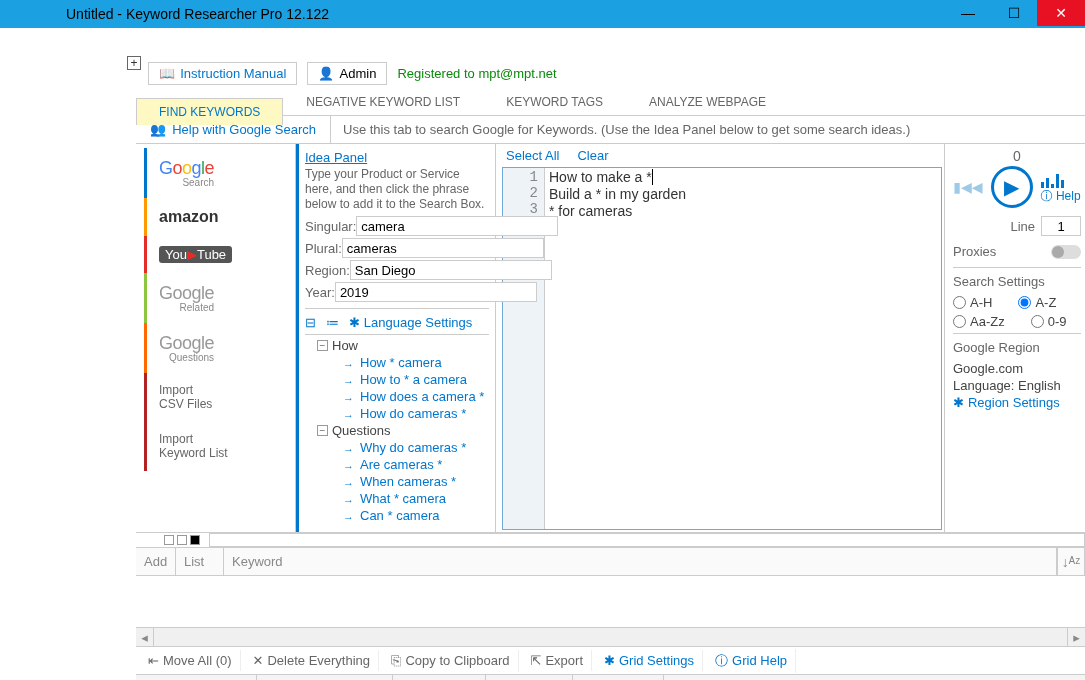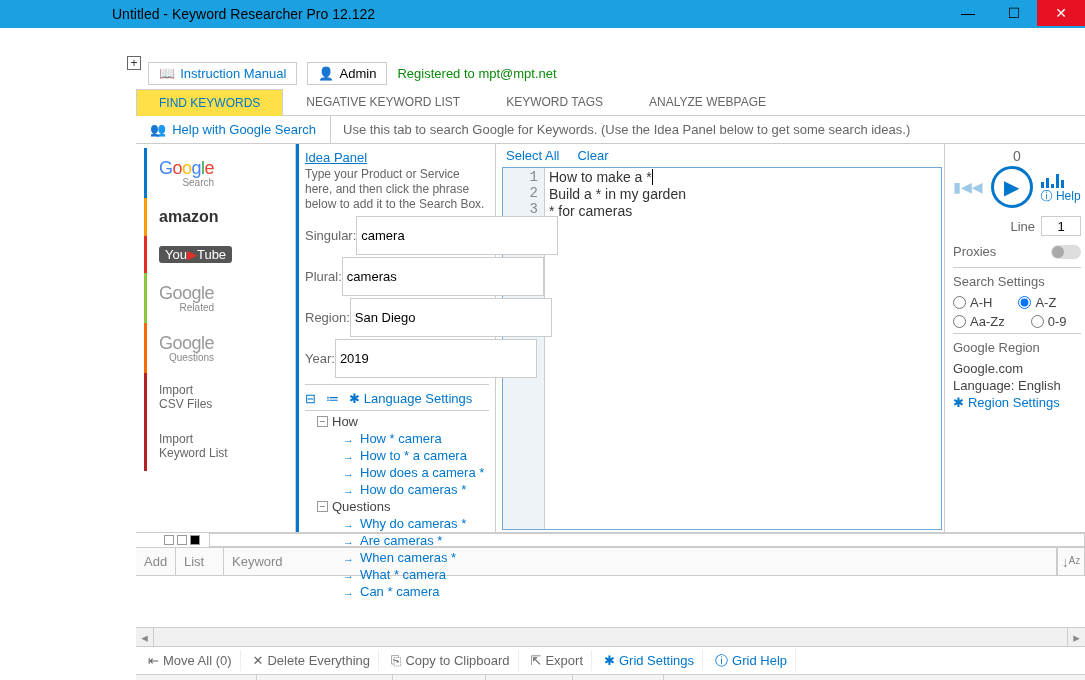--- a/index.html
+++ b/index.html
@@ -1,34 +1,34 @@
 <!DOCTYPE html>
 <html><head>
 <meta charset="utf-8">
 <style>
 * { box-sizing: border-box; margin: 0; padding: 0; font-family: "Segoe UI", Arial, sans-serif; }
 body { background: #fff; font-size: 13px; color: #333; overflow: hidden; width: 1085px; height: 680px; position: relative; }
 
 
-.titlebar { background: #1ba1e2; height: 28px; display: flex; align-items: center; padding-left: 112px; position: relative; }
+.titlebar { background: #1ba1e2; height: 28px; display: flex; align-items: center; padding-left: 66px; position: relative; }
 .titlebar-text { color: #000; font-size: 14px; }
 .titlebar-ctrls { position: absolute; right: 0; top: 0; display: flex; }
 .tctrl { width: 46px; height: 26px; display: flex; align-items: center; justify-content: center; color: #000; font-size: 14px; }
 .tctrl.close { background: #e81123; color: #fff; width: 48px; }
 
 
 .topbar { height: 34px; display: flex; align-items: center; padding: 4px 0 0 148px; gap: 10px; margin-top: 26px; }
 .btn { background: #fff; border: 1px solid #ccc; padding: 3px 10px; font-size: 13px; display: inline-flex; align-items: center; gap: 5px; cursor: pointer; }
 .book-ico { color: #5a8fd6; }
 .registered { color: #0a8a0a; font-size: 13px; }
 
 
 .tabstrip { display: flex; border-bottom: 1px solid #ccc; margin-left: 136px; height: 28px; align-items: flex-end; }
 .tab { padding: 6px 22px; font-size: 12px; color: #666; cursor: pointer; border: 1px solid transparent; border-bottom: none; }
-.tab.active { color: #0076cc; border-color: #ccc; background: #fde047; position: relative; top: 1px; }
+.tab.active { color: #0076cc; border-color: #ccc; background: #fef9c3; position: relative; top: 10px; }
 
 
 .helprow { display: flex; align-items: center; height: 28px; margin-left: 136px; border-bottom: 1px solid #ccc; }
 .helprow .hlink { color: #0076cc; padding: 0 14px; display: flex; align-items: center; gap: 6px; border-right: 1px solid #ccc; height: 100%; }
 .helprow .hdesc { color: #666; padding-left: 12px; font-size: 13px; }
 
 
 .main { display: flex; margin-left: 136px; height: 388px; padding-left: 8px; }
 .col { border-right: 1px solid #ccc; }
 
@@ -42,21 +42,21 @@
 .src.gq { border-left-color: #ff6a00; }
 .src.im { border-left-color: #b22222; }
 .src-label { font-size: 12px; color: #666; line-height: 1.2; }
 
 
 .ideapanel { width: 200px; padding: 6px 6px 0 6px; position: relative; border-left: 3px solid #0076cc; }
 .ip-title { color: #0076cc; font-size: 13px; margin-bottom: 2px; text-decoration: underline; }
 .ip-desc { color: #666; font-size: 12px; line-height: 1.25; margin-bottom: 4px; }
 .ip-row { display: flex; align-items: center; margin-bottom: 2px; }
 .ip-lab { width: 56px; color: #666; font-size: 13px; }
-.ip-inp { flex: 1; border: 1px solid #ccc; padding: 2px 20px 2px 4px; font-size: 13px; height: 39px; }
+.ip-inp { flex: 1; border: 1px solid #ccc; padding: 2px 20px 2px 4px; font-size: 13px; height: 20px; }
 .ip-tools { display: flex; gap: 10px; align-items: center; margin: 6px 0 4px 0; border-top: 1px solid #ccc; padding-top: 6px; }
 .ip-tools .g { color: #0076cc; display: inline-flex; align-items: center; gap: 4px; font-size: 13px; cursor: pointer; }
 
 
 .treewrap { height: 190px; overflow-y: scroll; border-top: 1px solid #ccc; }
 .tree { padding: 2px 0 2px 4px; }
 .tnode { color: #444; font-size: 13px; padding: 1px 0 1px 8px; display: flex; align-items: center; gap: 4px; }
 .texp { width: 11px; height: 11px; border: 1px solid #999; display: inline-flex; align-items: center; justify-content: center; font-size: 10px; line-height: 1; color: #666; }
 .tleaf { color: #0076cc; padding: 1px 0 1px 34px; font-size: 13px; display: flex; align-items: center; gap: 6px; cursor: pointer; }
 .tarr { color: #0076cc; font-size: 11px; }

